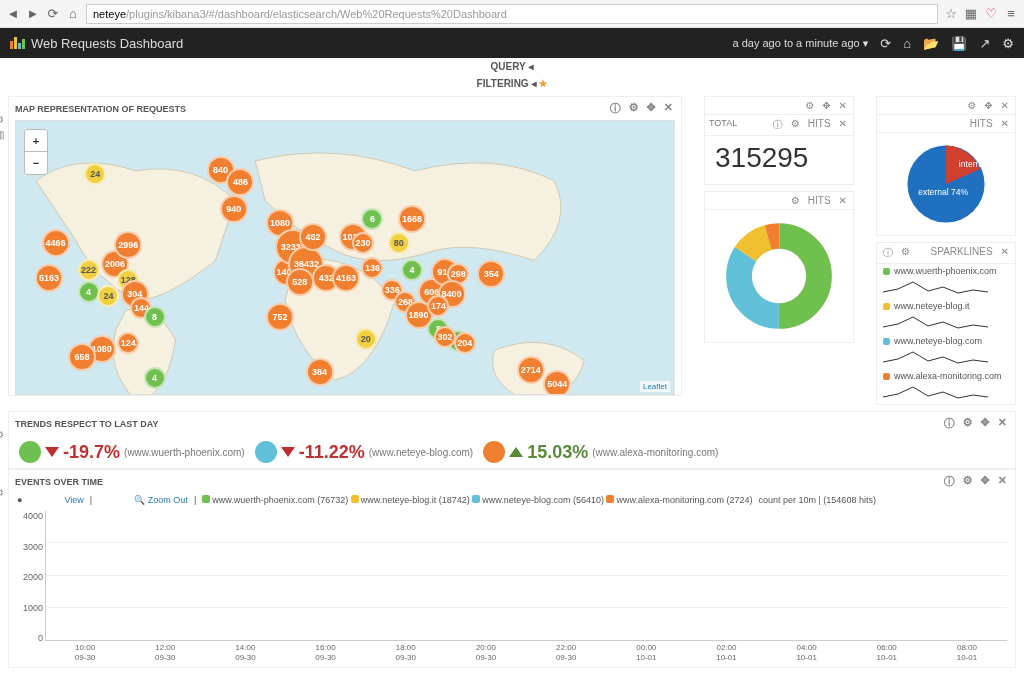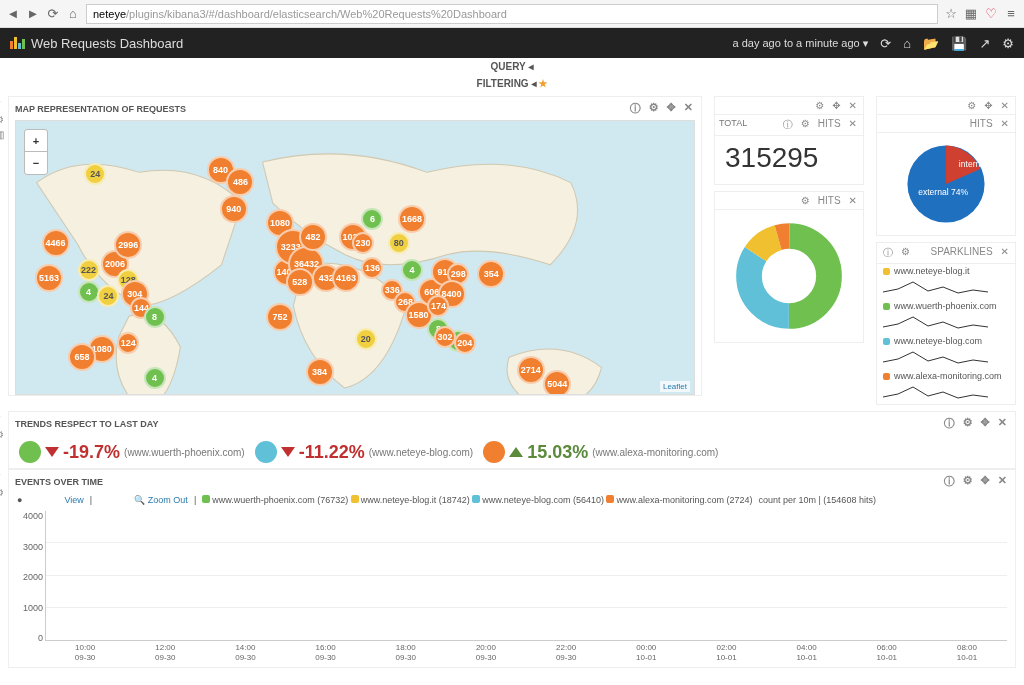--- a/index.html
+++ b/index.html
@@ -12,21 +12,21 @@
 .header { height: 30px; background: #222; color: #ddd; display: flex; align-items: center; padding: 0 10px; justify-content: space-between; }
 .header-left { display: flex; align-items: center; gap: 6px; }
 .logo-bars { display: flex; gap: 1px; align-items: flex-end; }
 .logo-bar { width: 3px; }
 .header-title { font-size: 13px; }
 .header-right { display: flex; align-items: center; gap: 12px; font-size: 11px; }
 .header-ico { cursor: pointer; color: #ddd; font-size: 13px; }
 .toolbar-row { text-align: center; padding: 3px 0; font-size: 10px; color: #555; font-weight: bold; }
 .toolbar-row .star { color: #f0a030; margin-left: 2px; }
 .main { padding: 4px 8px; }
-.row { display: flex; gap: 12px; margin-bottom: 6px; }
+.row { display: flex; gap: 22px; margin-bottom: 6px; }
 .panel { border: 1px solid #eee; background: #fff; position: relative; }
 .panel-head { display: flex; justify-content: space-between; padding: 4px 6px; font-size: 9px; color: #555; font-weight: bold; align-items: center; }
 .panel-icons { display: flex; gap: 4px; }
 .panel-icons span { cursor: pointer; color: #888; font-size: 11px; padding: 0 2px; }
 .side-icons { position: absolute; left: -14px; top: 2px; display: flex; flex-direction: column; gap: 4px; color: #888; font-size: 10px; }
 .map-panel { flex: 1; height: 300px; }
 .map-body { position: relative; margin: 0 6px 6px; height: 275px; overflow: hidden; border: 1px solid #ddd; }
 .map-bg { position: absolute; inset: 0; }
 .zoom-ctrl { position: absolute; top: 8px; left: 8px; background: #fff; border: 1px solid #bbb; border-radius: 3px; z-index: 10; }
 .zoom-ctrl div { width: 22px; height: 22px; display: flex; align-items: center; justify-content: center; cursor: pointer; font-weight: bold; }
@@ -171,21 +171,21 @@
             <div class="marker m-or m-m" style="left: 310.2px; top: 157.143px;">432</div>
             <div class="marker m-or m-m" style="left: 336.6px; top: 115.893px;">1022</div>
             <div class="marker m-or m-m" style="left: 330px; top: 157.143px;">4163</div>
             <div class="marker m-or m-s" style="left: 347px; top: 121.786px;">230</div>
             <div class="marker m-or m-s" style="left: 356.4px; top: 147.321px;">136</div>
             <div class="marker m-gr m-s" style="left: 356.4px; top: 98.2143px;">6</div>
             <div class="marker m-ye m-s" style="left: 382.8px; top: 121.786px;">80</div>
             <div class="marker m-gr m-s" style="left: 396px; top: 149.286px;">4</div>
             <div class="marker m-or m-s" style="left: 376.2px; top: 168.929px;">336</div>
             <div class="marker m-or m-s" style="left: 389.4px; top: 180.714px;">268</div>
-            <div class="marker m-or m-m" style="left: 402.6px; top: 194.464px;">1580</div>
+            <div class="marker m-or m-m" style="left: 402.6px; top: 194.464px;">1890</div>
             <div class="marker m-or m-m" style="left: 396px; top: 98.2143px;">1668</div>
             <div class="marker m-or m-m" style="left: 415.8px; top: 170.893px;">606</div>
             <div class="marker m-or m-m" style="left: 429px; top: 151.25px;">910</div>
             <div class="marker m-or m-s" style="left: 442.2px; top: 153.214px;">298</div>
             <div class="marker m-or m-m" style="left: 435.6px; top: 172.857px;">8400</div>
             <div class="marker m-or m-s" style="left: 422.4px; top: 184.643px;">174</div>
             <div class="marker m-gr m-s" style="left: 422.4px; top: 208.214px;">8</div>
             <div class="marker m-gr m-s" style="left: 442.2px; top: 220px;">8</div>
             <div class="marker m-or m-s" style="left: 429px; top: 216.071px;">302</div>
             <div class="marker m-or m-s" style="left: 448.8px; top: 221.964px;">204</div>
@@ -270,31 +270,31 @@
               <span>⚙</span>
             </div>
           <div class="panel-icons">
               <span>SPARKLINES</span>
               <span>✕</span>
             </div>
         </div>
         <div id="sparklines">
             <div class="sparkline-item">
               <div class="spark-label">
-                <span class="spark-dot" style="background:#f0c030"></span>
-                <span>www.neteye-blog.it</span>
+                <span class="spark-dot" style="background:#70c050"></span>
+                <span>www.wuerth-phoenix.com</span>
               </div>
               <svg width="110" height="20">
                 <polyline points="0,15 15,12 30,5 45,14 60,10 75,16 90,13 105,15" fill="none" stroke="#333" stroke-width="1"></polyline>
               </svg>
             </div>
             <div class="sparkline-item">
               <div class="spark-label">
-                <span class="spark-dot" style="background:#70c050"></span>
-                <span>www.wuerth-phoenix.com</span>
+                <span class="spark-dot" style="background:#f0c030"></span>
+                <span>www.neteye-blog.it</span>
               </div>
               <svg width="110" height="20">
                 <polyline points="0,15 15,12 30,5 45,14 60,10 75,16 90,13 105,15" fill="none" stroke="#333" stroke-width="1"></polyline>
               </svg>
             </div>
             <div class="sparkline-item">
               <div class="spark-label">
                 <span class="spark-dot" style="background:#60c0d8"></span>
                 <span>www.neteye-blog.com</span>
               </div>

